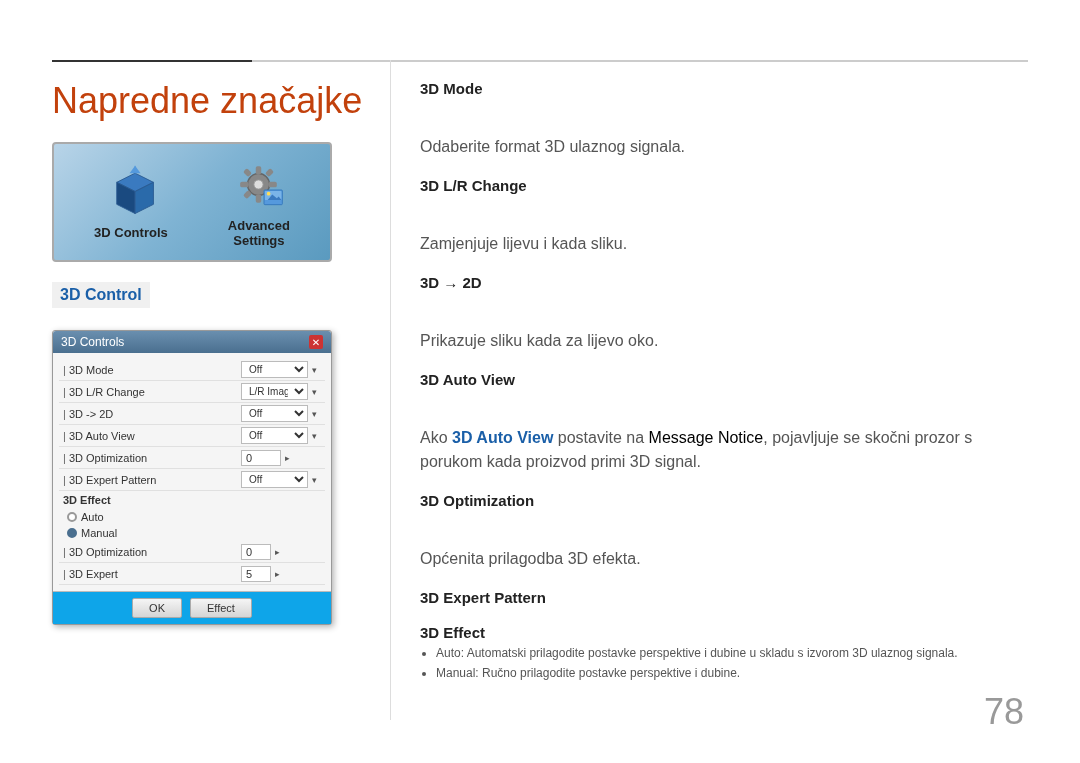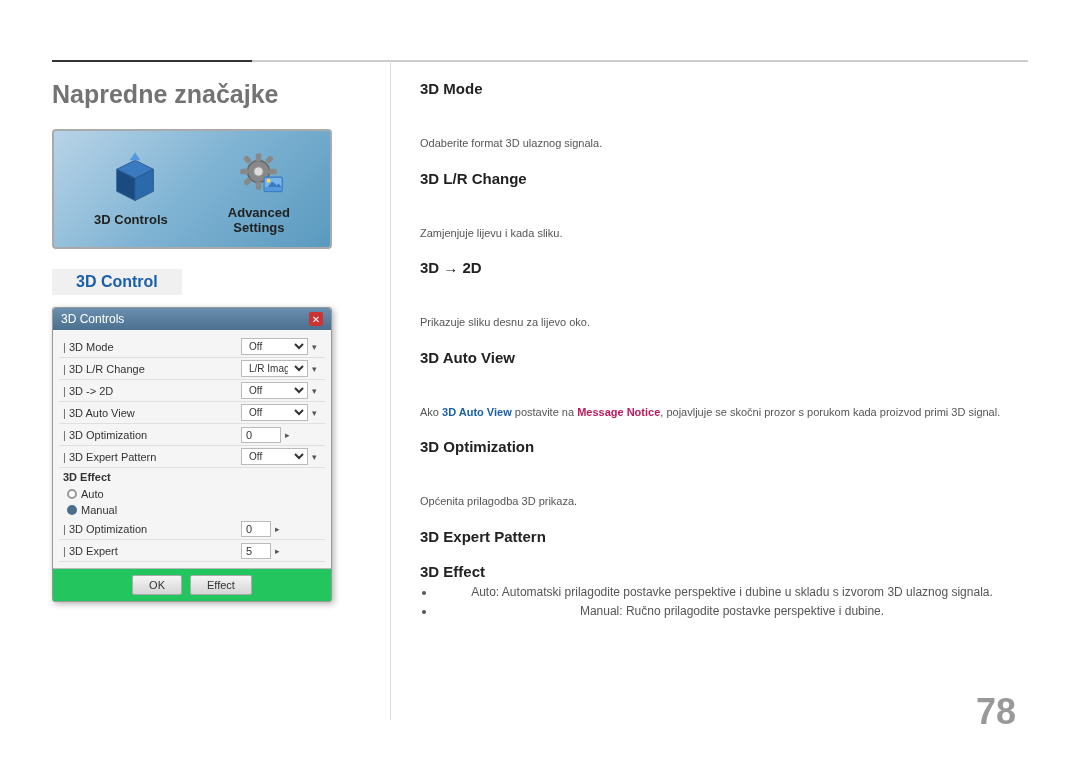--- a/index.html
+++ b/index.html
@@ -19,38 +19,38 @@
       top: 60px;
       left: 52px;
       right: 52px;
       height: 2px;
       background: linear-gradient(to right, #333 200px, #ccc 200px);
     }
 
     .page-number {
       position: absolute;
       bottom: 30px;
-      right: 64px;
+      right: 56px;
       font-size: 36px;
       color: #999;
-      font-weight: 700;
+      font-weight: 400;
     }
 
     
     .left-col {
       position: absolute;
       top: 80px;
       left: 52px;
       width: 320px;
     }
 
     .page-title {
-      font-size: 25px;
-      font-weight: bold;
-      color: #737373;
+      font-size: 36px;
+      font-weight: normal;
+      color: #c2410c;
       margin-bottom: 20px;
     }
 
     
     .icon-panel {
       width: 280px;
       height: 120px;
       background: linear-gradient(135deg, #b8d4e8 0%, #7fb3d3 50%, #5a9abf 100%);
       border: 2px solid #aaa;
       border-radius: 4px;
@@ -84,22 +84,22 @@
       font-weight: bold;
       color: #222;
       text-align: center;
     }
 
     
     .section-header {
       font-size: 16px;
       font-weight: bold;
       color: #1a5fa8;
-      margin-bottom: 12px;
-      padding: 4px 24px;
+      margin-bottom: 22px;
+      padding: 4px 8px;
       background: #f0f0f0;
       display: inline-block;
     }
 
     
     .dialog {
       width: 280px;
       border: 1px solid #999;
       border-radius: 3px;
       background: #e8e8e8;
@@ -201,21 +201,21 @@
       background: white;
       flex-shrink: 0;
     }
 
     .radio-dot.selected {
       background: #4a6f8f;
       border-color: #4a6f8f;
     }
 
     .dialog-footer {
-      background: #22c55e;
+      background: #0ea5e9;
       padding: 6px;
       display: flex;
       justify-content: center;
       gap: 8px;
       border-top: 1px solid #bbb;
     }
 
     .dialog-btn {
       background: linear-gradient(to bottom, #f5f5f5, #d5d5d5);
       border: 1px solid #aaa;
@@ -239,48 +239,47 @@
     }
 
     .feature-title {
       font-size: 15px;
       font-weight: bold;
       color: #222;
       margin-bottom: 4px;
     }
 
     .feature-desc {
-      font-size: 11px;
+      font-size: 16px;
       color: #555;
       line-height: 1.5;
       margin-top: 38px;
     }
 
     .feature-desc .link-blue {
       color: #1a5fa8;
       font-weight: bold;
     }
 
     .feature-desc .link-orange {
-      color: #be185d;
-      font-weight: bold;
+      color: #000000;
+      font-weight: normal;
       text-align: center;
     }
 
     .bullet-list {
       margin-top: 4px;
       padding-left: 16px;
     }
 
     .bullet-list li {
       font-size: 12px;
       color: #555;
       margin-bottom: 3px;
       line-height: 1.4;
-      text-align: center;
     }
 
     .divider-h {
       position: absolute;
       top: 60px;
       left: 390px;
       width: 1px;
       height: 660px;
       background: #ddd;
     }
@@ -441,33 +440,33 @@
     <div class="feature-desc">Odaberite format 3D ulaznog signala.</div>
   </div>
 
   <div class="feature-section">
     <div class="feature-title">3D L/R Change</div>
     <div class="feature-desc">Zamjenjuje lijevu i kada sliku.</div>
   </div>
 
   <div class="feature-section">
     <div class="feature-title">3D → 2D</div>
-    <div class="feature-desc">Prikazuje sliku desnu za lijevo oko.</div>
+    <div class="feature-desc">Prikazuje sliku kada za lijevo oko.</div>
   </div>
 
   <div class="feature-section">
     <div class="feature-title">3D Auto View</div>
     <div class="feature-desc">
       Ako <span class="link-blue">3D Auto View</span> postavite na <span class="link-orange">Message Notice</span>, pojavljuje se skočni prozor s porukom kada proizvod primi 3D signal.
     </div>
   </div>
 
   <div class="feature-section">
     <div class="feature-title">3D Optimization</div>
-    <div class="feature-desc">Općenita prilagodba 3D prikaza.</div>
+    <div class="feature-desc">Općenita prilagodba 3D efekta.</div>
   </div>
 
   <div class="feature-section">
     <div class="feature-title">3D Expert Pattern</div>
   </div>
 
   <div class="feature-section">
     <div class="feature-title">3D Effect</div>
     <ul class="bullet-list">
       <li><span class="link-blue">Auto</span>: Automatski prilagodite postavke perspektive i dubine u skladu s izvorom 3D ulaznog signala.</li>

